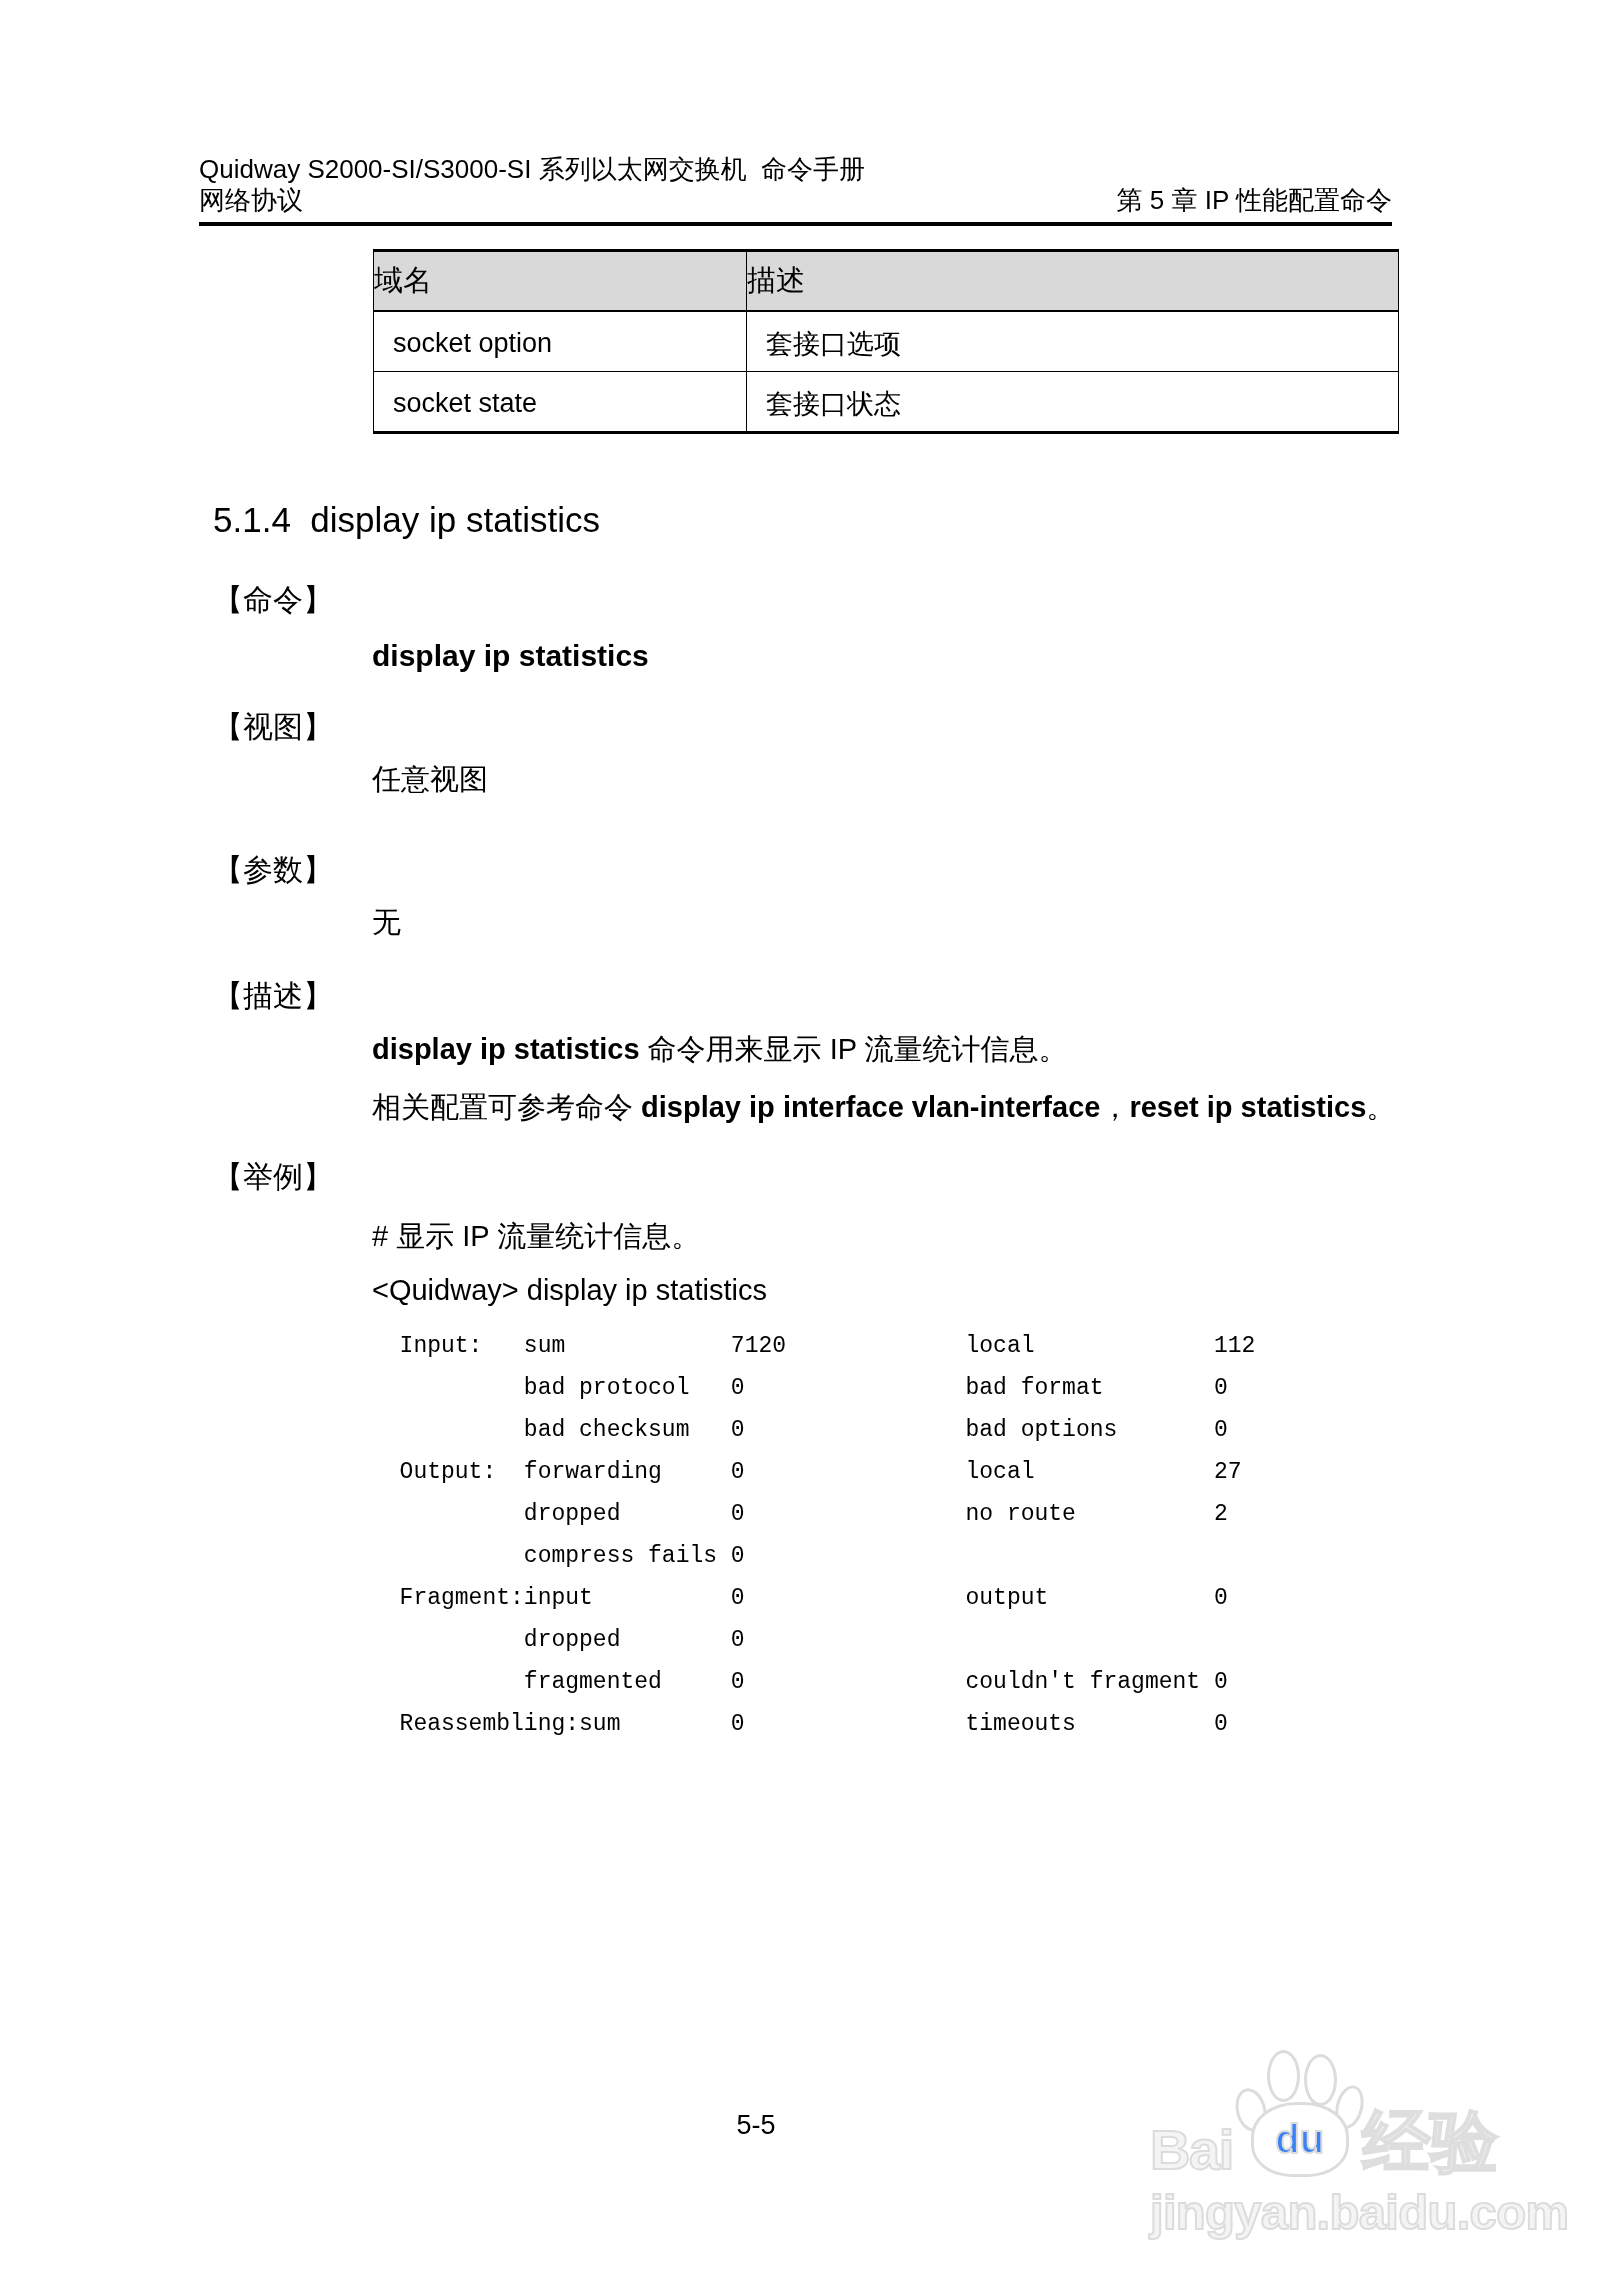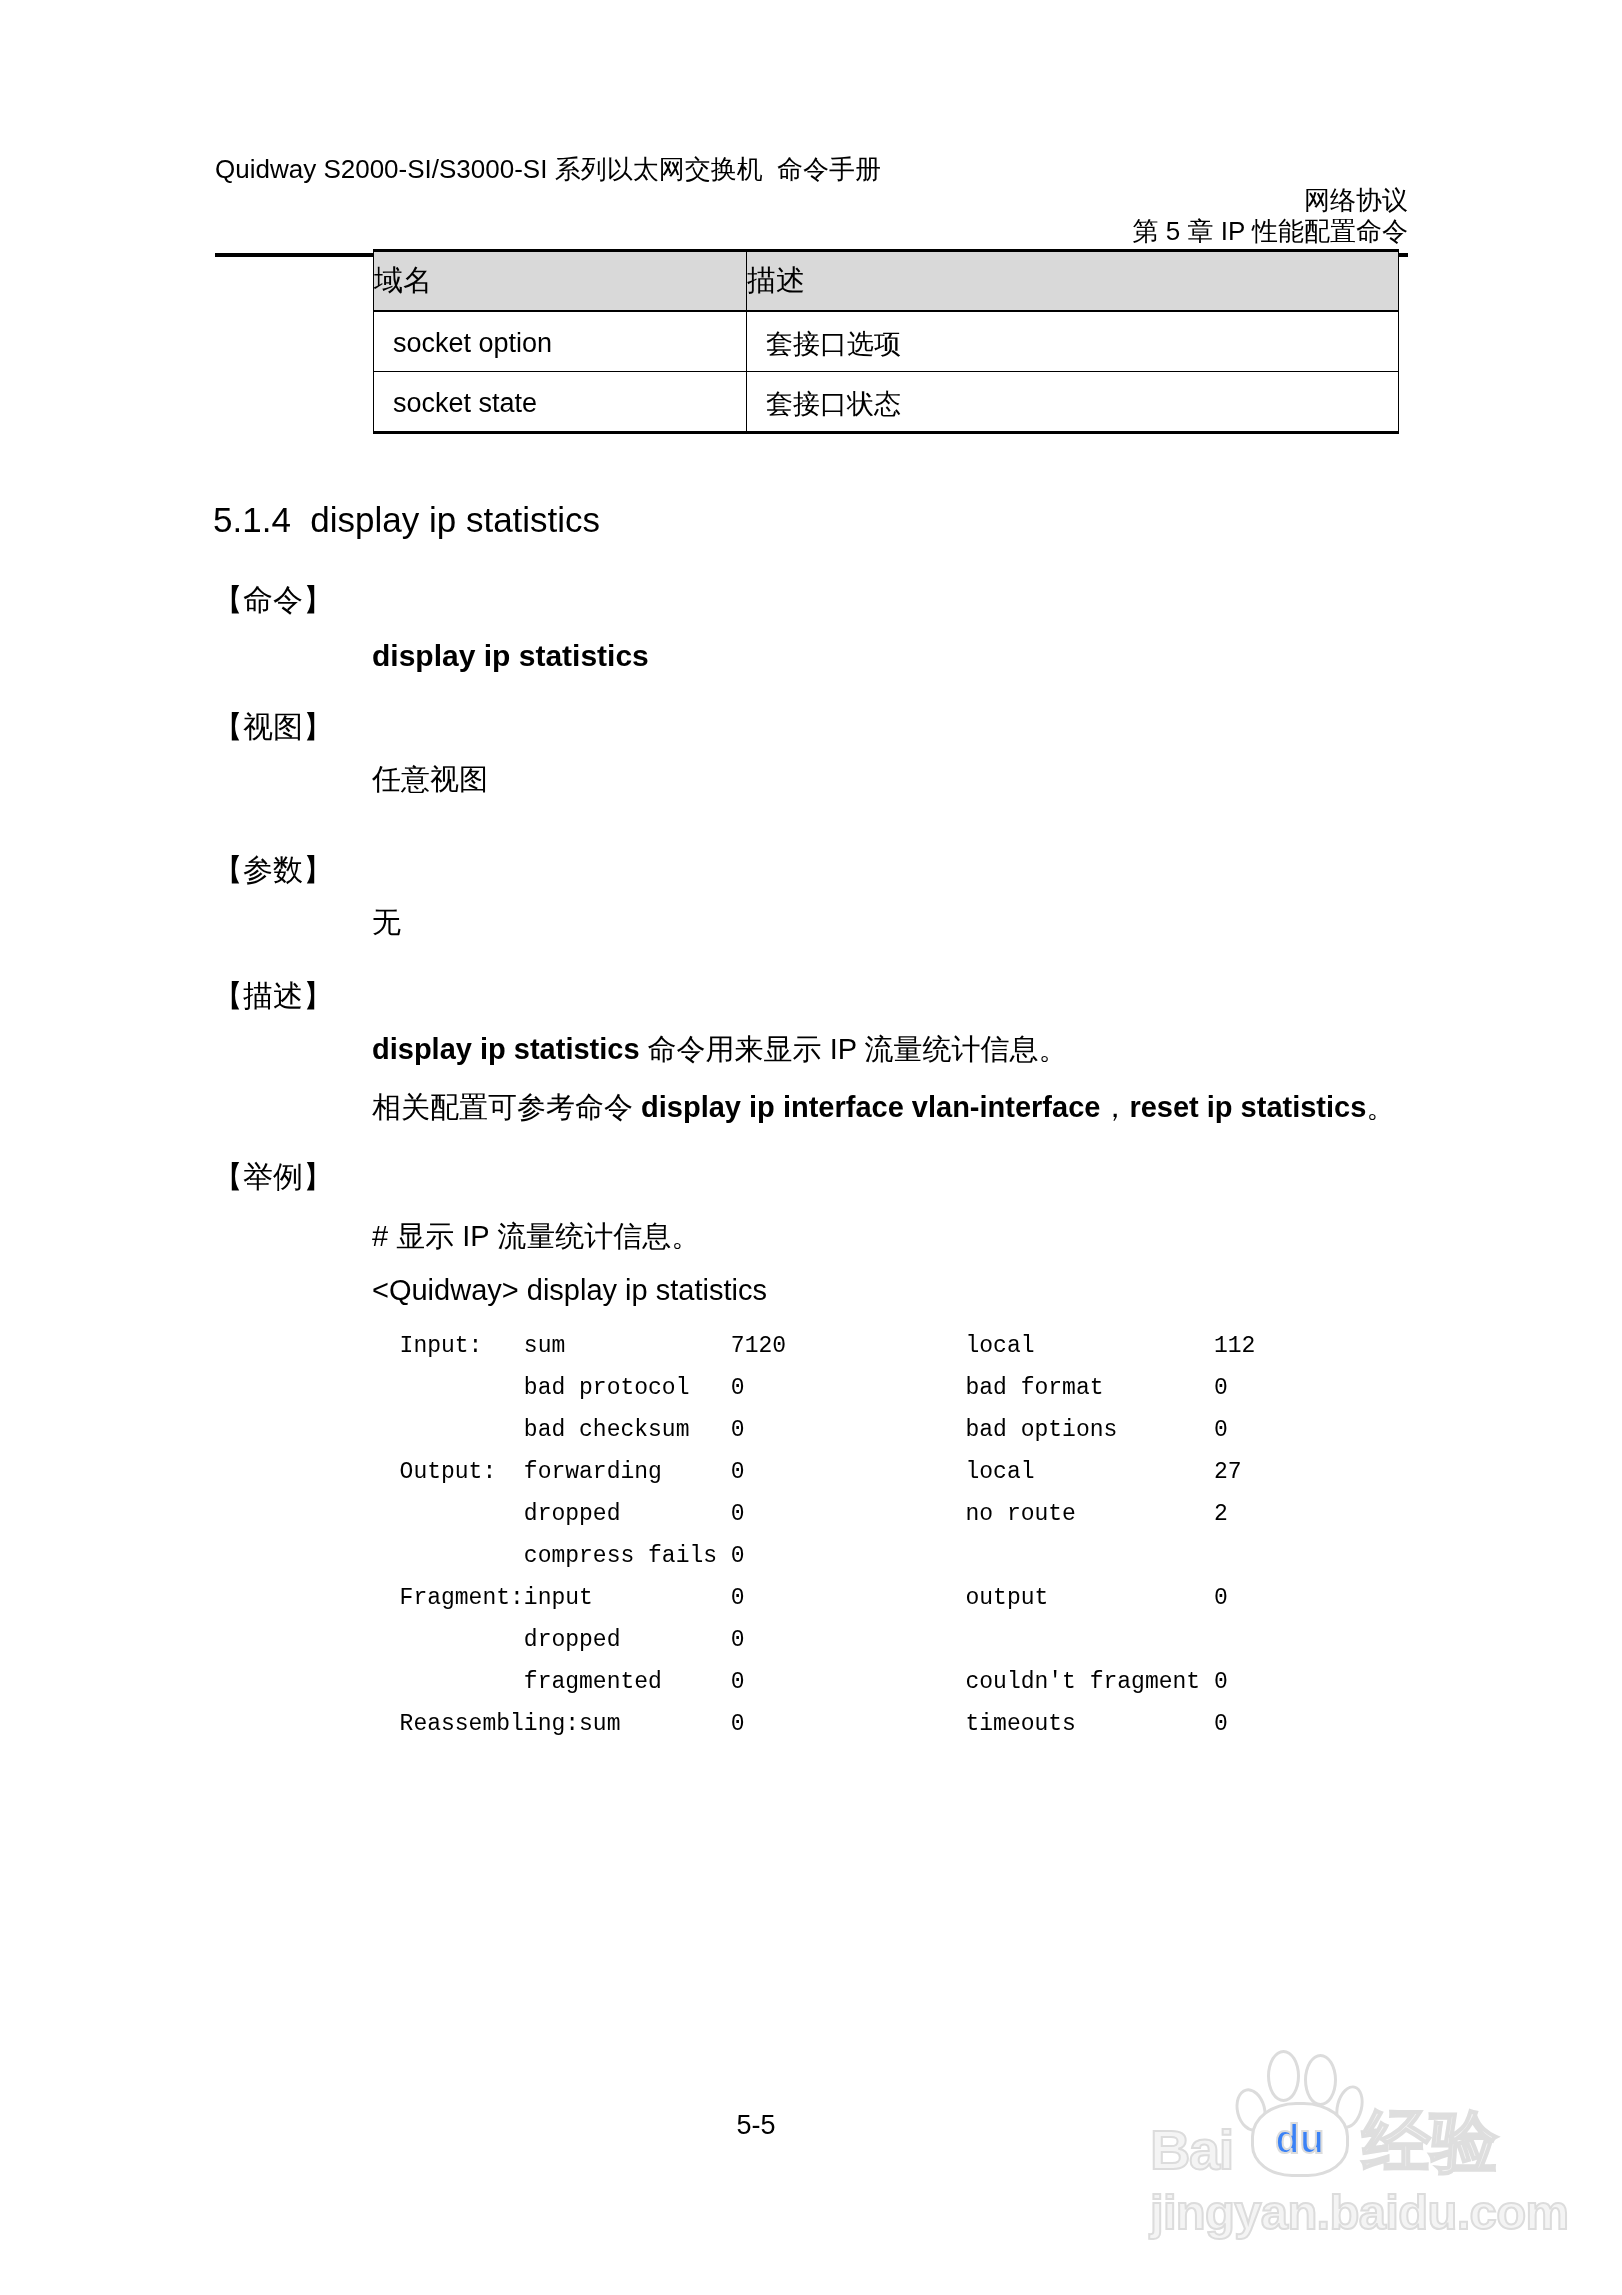--- a/index.html
+++ b/index.html
@@ -12,27 +12,27 @@
     font-family:"Liberation Sans", sans-serif;
     color:#000;
   }
   .abs{position:absolute;}
   .lat{font-family:"Liberation Sans", sans-serif;}
   .zh{font-family:"Liberation Serif", serif;}
   .mixed{font-family:"Liberation Sans","Liberation Serif",sans-serif;}
 
   
   .header{
-    left:215px;top:154px;width:1193px;
+    left:199px;top:154px;width:1193px;
     border-bottom:4.1px solid #000;
     padding-bottom:6px;
     font-size:26px;line-height:31px;
   }
   .header .line1{white-space:pre;}
-  .header .line2{display:flex;justify-content:space-between;align-items:flex-end;flex-direction:column;}
+  .header .line2{display:flex;justify-content:space-between;align-items:center;}
 
   
   .field-table{
     left:373px;top:249px;width:1025px;
     border-collapse:collapse;table-layout:fixed;
   }
   .field-table th,.field-table td{
     border-left:1.4px solid #000;border-right:1.4px solid #000;
     padding:4px 0 0 19px;text-align:left;vertical-align:middle;
     overflow:hidden;white-space:nowrap;

